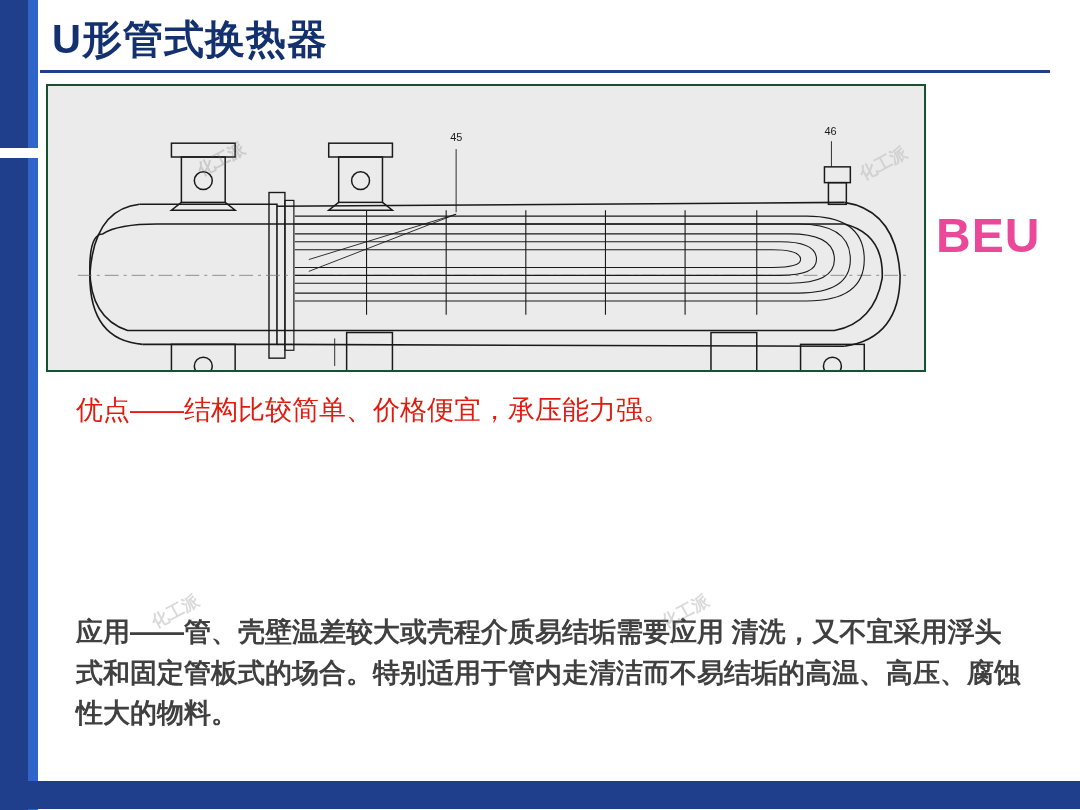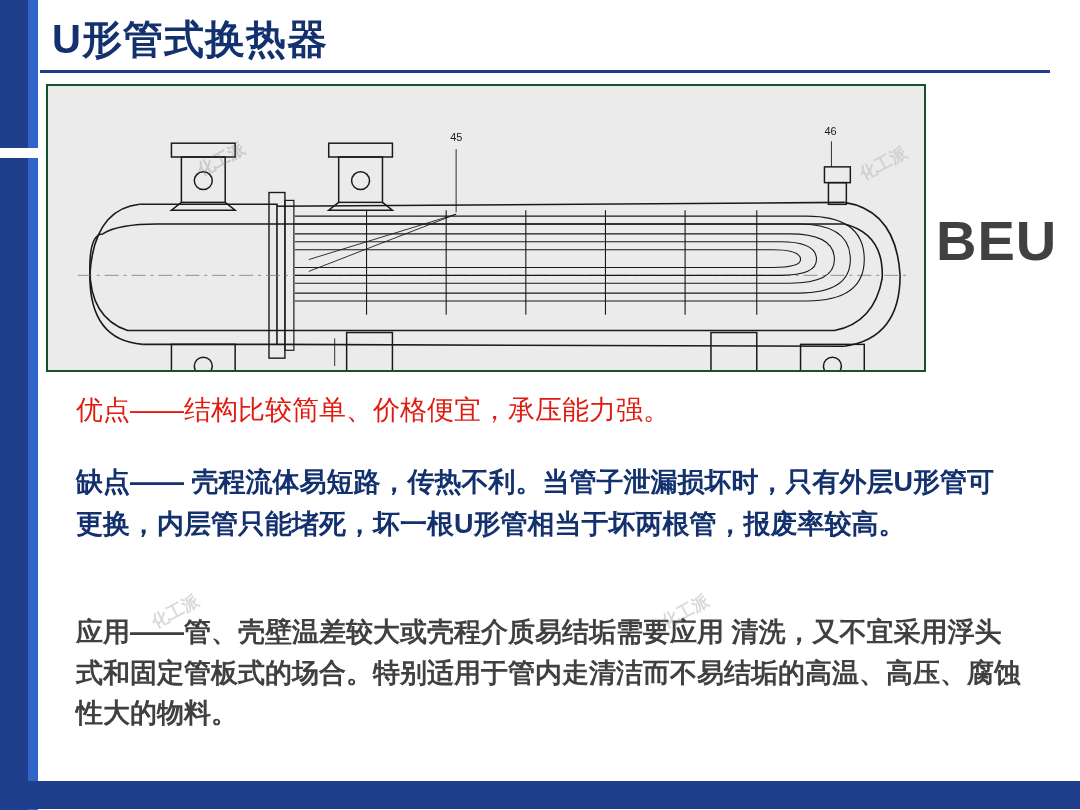--- a/index.html
+++ b/index.html
@@ -87,23 +87,23 @@
   }
   .figure-svg {
     display: block;
     width: 100%;
     height: 100%;
   }
   .beu-label {
     position: absolute;
     left: 936px;
     top: 208px;
-    font-size: 56px;
-    font-weight: bold;
-    color: #404040;
+    font-size: 48px;
+    font-weight: bold;
+    color: #ec4899;
     letter-spacing: 1px;
   }
   
   .pros {
     position: absolute;
     left: 76px;
     top: 392px;
     width: 940px;
     font-size: 27px;
     font-weight: normal;
@@ -229,21 +229,20 @@
       </g>
       <text x="404" y="56" font-family="Liberation Sans, sans-serif" font-size="11" fill="#1a1a1a">45</text>
       <text x="780" y="50" font-family="Liberation Sans, sans-serif" font-size="11" fill="#1a1a1a">46</text>
       <text x="278" y="300" font-family="Liberation Sans, sans-serif" font-size="11" fill="#1a1a1a">47</text>
     </svg>
   </div>
 
   <div class="beu-label">BEU</div>
 
   <div class="pros">优点——结构比较简单、价格便宜，承压能力强。</div>
-  <div class="cons">缺点—— 壳程流体易短路，传热不利。当管子泄漏损坏时，只有外层U形管可更换，内层管只能堵死，坏一根U形管相当于坏两根管，报废率较高。</div>
   <div class="apply">应用——管、壳壁温差较大或壳程介质易结垢需要应用 清洗，又不宜采用浮头式和固定管板式的场合。特别适用于管内走清洁而不易结垢的高温、高压、腐蚀性大的物料。</div>
 
   <div class="wm w1">化工派</div>
   <div class="wm w2">化工派</div>
   <div class="wm w3">化工派</div>
   <div class="wm w4">化工派</div>
 
 </div>
 
 </body></html>

